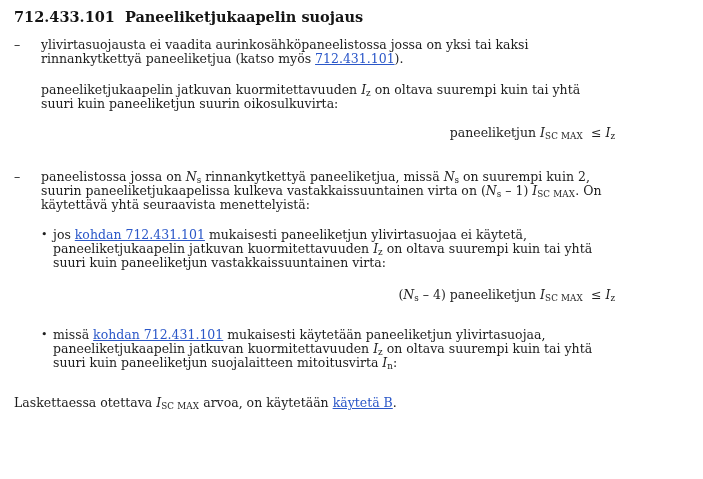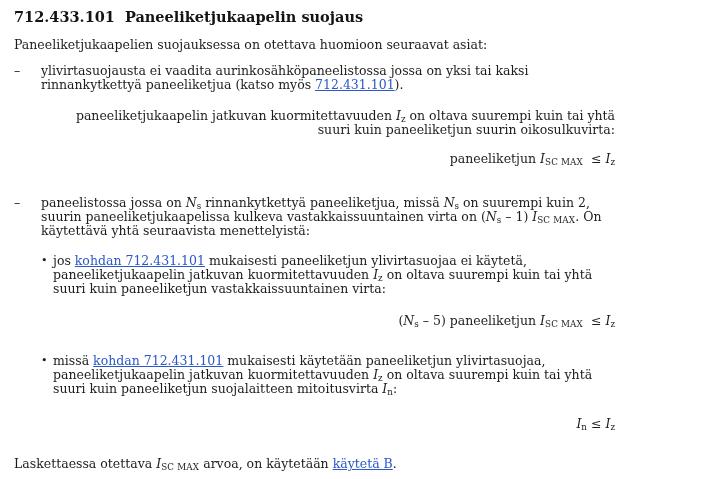--- a/index.html
+++ b/index.html
@@ -41,21 +41,21 @@
     flex: 0 0 12px;
     width: 12px;
     font-size: 11px;
   }
   .item-text { flex: 1 1 auto; }
   .indent1 { margin-left: 27px; }
   .formula { margin-left: 24px; text-align: right; }
   .mt12 { margin-top: 12px; }
   .mt15 { margin-top: 15px; }
   .mt16 { margin-top: 16px; }
-  .mt17 { margin-top: 17px; text-align: right; }
+  .mt17 { margin-top: 17px; }
   .mt18 { margin-top: 18px; }
   .mt21 { margin-top: 21px; }
   .mt26 { margin-top: 26px; }
   .mt30 { margin-top: 30px; }
   .mvar {
     font-style: italic;
     font-family: "DejaVu Serif", "Liberation Serif", serif;
   }
   .msub {
     font-size: 0.7em;
@@ -72,45 +72,43 @@
 </style>
 </head>
 <body style="background: rgb(255, 255, 255);">
 
 <main>
 
   <h1 class="heading">
     <span class="sec-number">712.433.101</span><span>Paneeliketjukaapelin suojaus</span>
   </h1>
 
-  <p class="mt12">Paneeliketjukaapelien suojauksessa on otettava huomioon seuraavat asiat:</p>
 
   <div class="dash-item mt12">
     <span class="marker">–</span>
     <div class="item-text"><span>ylivirtasuojausta ei vaadita aurinkosähköpaneelistossa jossa on yksi tai kaksi rinnankytkettyä paneeliketjua (katso myös </span><a href="#" class="doc-link">712.431.101</a><span>).</span></div>
   </div>
 
   <p class="indent1 mt17"><span>paneeliketjukaapelin jatkuvan kuormitettavuuden </span><span class="mvar">I</span><span class="msub">z</span><span> on oltava suurempi kuin tai yhtä suuri kuin paneeliketjun suurin oikosulkuvirta:</span></p>
 
   <p class="formula mt15"><span>paneeliketjun </span><span class="mvar">I</span><span class="msub mcaps">SC MAX</span><span> &nbsp;≤ </span><span class="mvar">I</span><span class="msub">z</span></p>
 
   <div class="dash-item mt30">
     <span class="marker">–</span>
     <div class="item-text"><span>paneelistossa jossa on </span><span class="mvar">N</span><span class="msub">s</span><span> rinnankytkettyä paneeliketjua, missä </span><span class="mvar">N</span><span class="msub">s</span><span> on suurempi kuin 2, suurin paneeliketjukaapelissa kulkeva vastakkaissuuntainen virta on (</span><span class="mvar">N</span><span class="msub">s</span><span> – 1) </span><span class="mvar">I</span><span class="msub mcaps">SC MAX</span><span>. On käytettävä yhtä seuraavista menettelyistä:</span></div>
   </div>
 
   <div class="bullet-item mt16">
     <span class="marker">•</span>
     <div class="item-text"><span>jos </span><a href="#" class="doc-link">kohdan 712.431.101</a><span> mukaisesti paneeliketjun ylivirtasuojaa ei käytetä, paneeliketjukaapelin jatkuvan kuormitettavuuden </span><span class="mvar">I</span><span class="msub">z</span><span> on oltava suurempi kuin tai yhtä suuri kuin paneeliketjun vastakkaissuuntainen virta:</span></div>
   </div>
 
-  <p class="formula mt18"><span>(</span><span class="mvar">N</span><span class="msub">s</span><span> – 5) paneeliketjun </span><span class="mvar">I</span><span class="msub mcaps">SC MAX</span><span> &nbsp;≤ </span><span class="mvar">I</span><span class="msub">z</span></p>
+  <p class="formula mt18"><span>(</span><span class="mvar">N</span><span class="msub">s</span><span> – 4) paneeliketjun </span><span class="mvar">I</span><span class="msub mcaps">SC MAX</span><span> &nbsp;≤ </span><span class="mvar">I</span><span class="msub">z</span></p>
 
   <div class="bullet-item mt26">
     <span class="marker">•</span>
     <div class="item-text"><span>missä </span><a href="#" class="doc-link">kohdan 712.431.101</a><span> mukaisesti käytetään paneeliketjun ylivirtasuojaa, paneeliketjukaapelin jatkuvan kuormitettavuuden </span><span class="mvar">I</span><span class="msub">z</span><span> on oltava suurempi kuin tai yhtä suuri kuin paneeliketjun suojalaitteen mitoitusvirta </span><span class="mvar">I</span><span class="msub">n</span><span>:</span></div>
   </div>
 
-  <p class="formula mt21"><span class="mvar">I</span><span class="msub">n</span><span> ≤ </span><span class="mvar">I</span><span class="msub">z</span></p>
 
   <p class="mt26"><span>Laskettaessa otettava </span><span class="mvar">I</span><span class="msub mcaps">SC MAX</span><span> arvoa, on käytetään </span><a href="#" class="doc-link">käytetä B</a><span>.</span></p>
 
 </main>
 
 </body></html>

